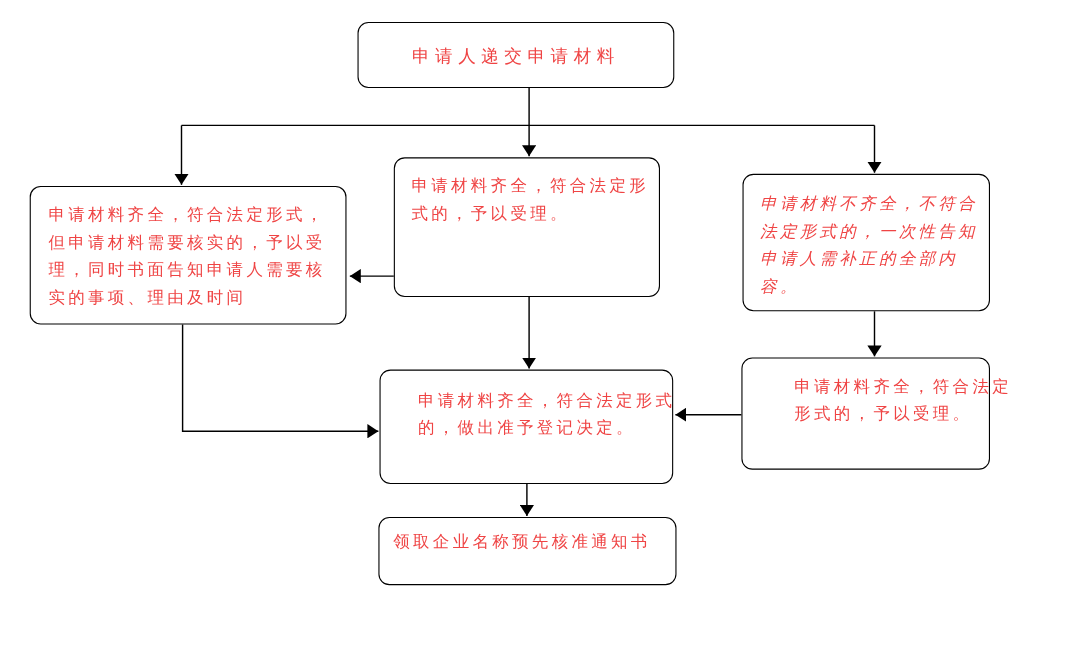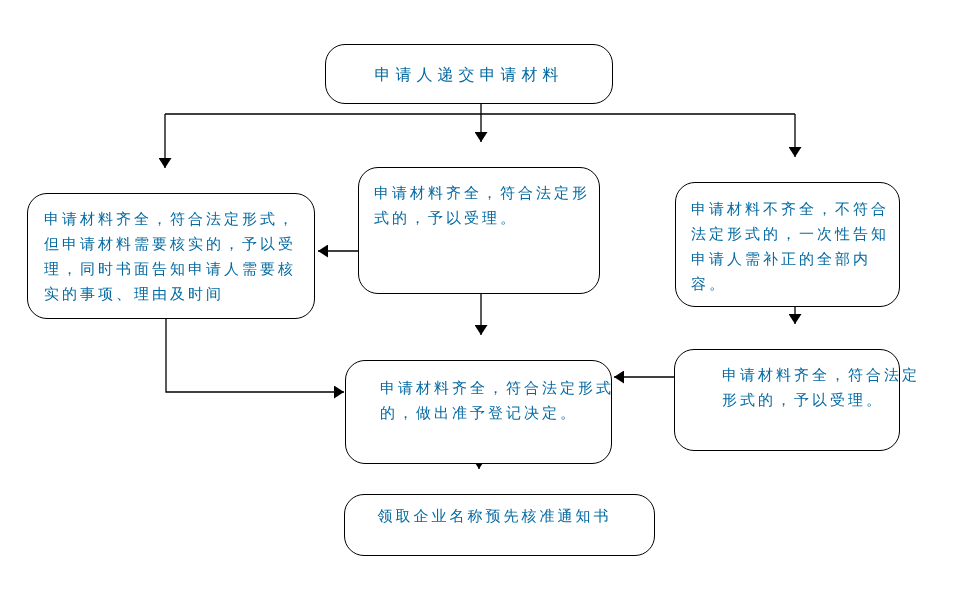--- a/index.html
+++ b/index.html
@@ -21,40 +21,39 @@
     top: 0;
     width: 974px;
     height: 589px;
     pointer-events: none;
   }
   .node {
     position: absolute;
     box-sizing: border-box;
     background: #ffffff;
     border: 1.5px solid #000000;
-    border-radius: 20px;
-    color: #0369a1;
+    border-radius: 10px;
+    color: #ef4444;
     font-size: 15px;
     line-height: 25px;
     letter-spacing: 3px;
     white-space: pre;
     padding: 13px 8px 0 15px;
-    margin-top: 24px;
   }
   .node-start {
     left: 325px; top: 20px; width: 288px; height: 60px;
     display: flex; align-items: center; justify-content: center;
     padding: 0; font-size: 16px; letter-spacing: 5px;
   }
   .node-verify   { left: 27px;  top: 169px; width: 288px; height: 126px; padding-left: 16px; }
   .node-accept   { left: 358px; top: 143px; width: 242px; height: 127px; }
-  .node-incomplete { left: 675px; top: 158px; width: 225px; height: 125px; padding-top: 14px; }
+  .node-incomplete { left: 675px; top: 158px; width: 225px; height: 125px; padding-top: 14px; font-style: italic; }
   .node-resubmit-accept { left: 674px; top: 325px; width: 226px; height: 102px; padding-top: 13px; padding-left: 47px; }
   .node-decision { left: 345px; top: 336px; width: 267px; height: 104px; padding-top: 15px; padding-left: 34px; }
-  .node-final    { left: 344px; top: 470px; width: 311px; height: 62px;
+  .node-final    { left: 344px; top: 470px; width: 271px; height: 62px;
                    text-align: center; padding: 9px 10px 0 0; }
   svg line, svg polyline {
     stroke: #000000;
     stroke-width: 1.3;
     fill: none;
   }
 </style>
 </head>
 <body>
 

